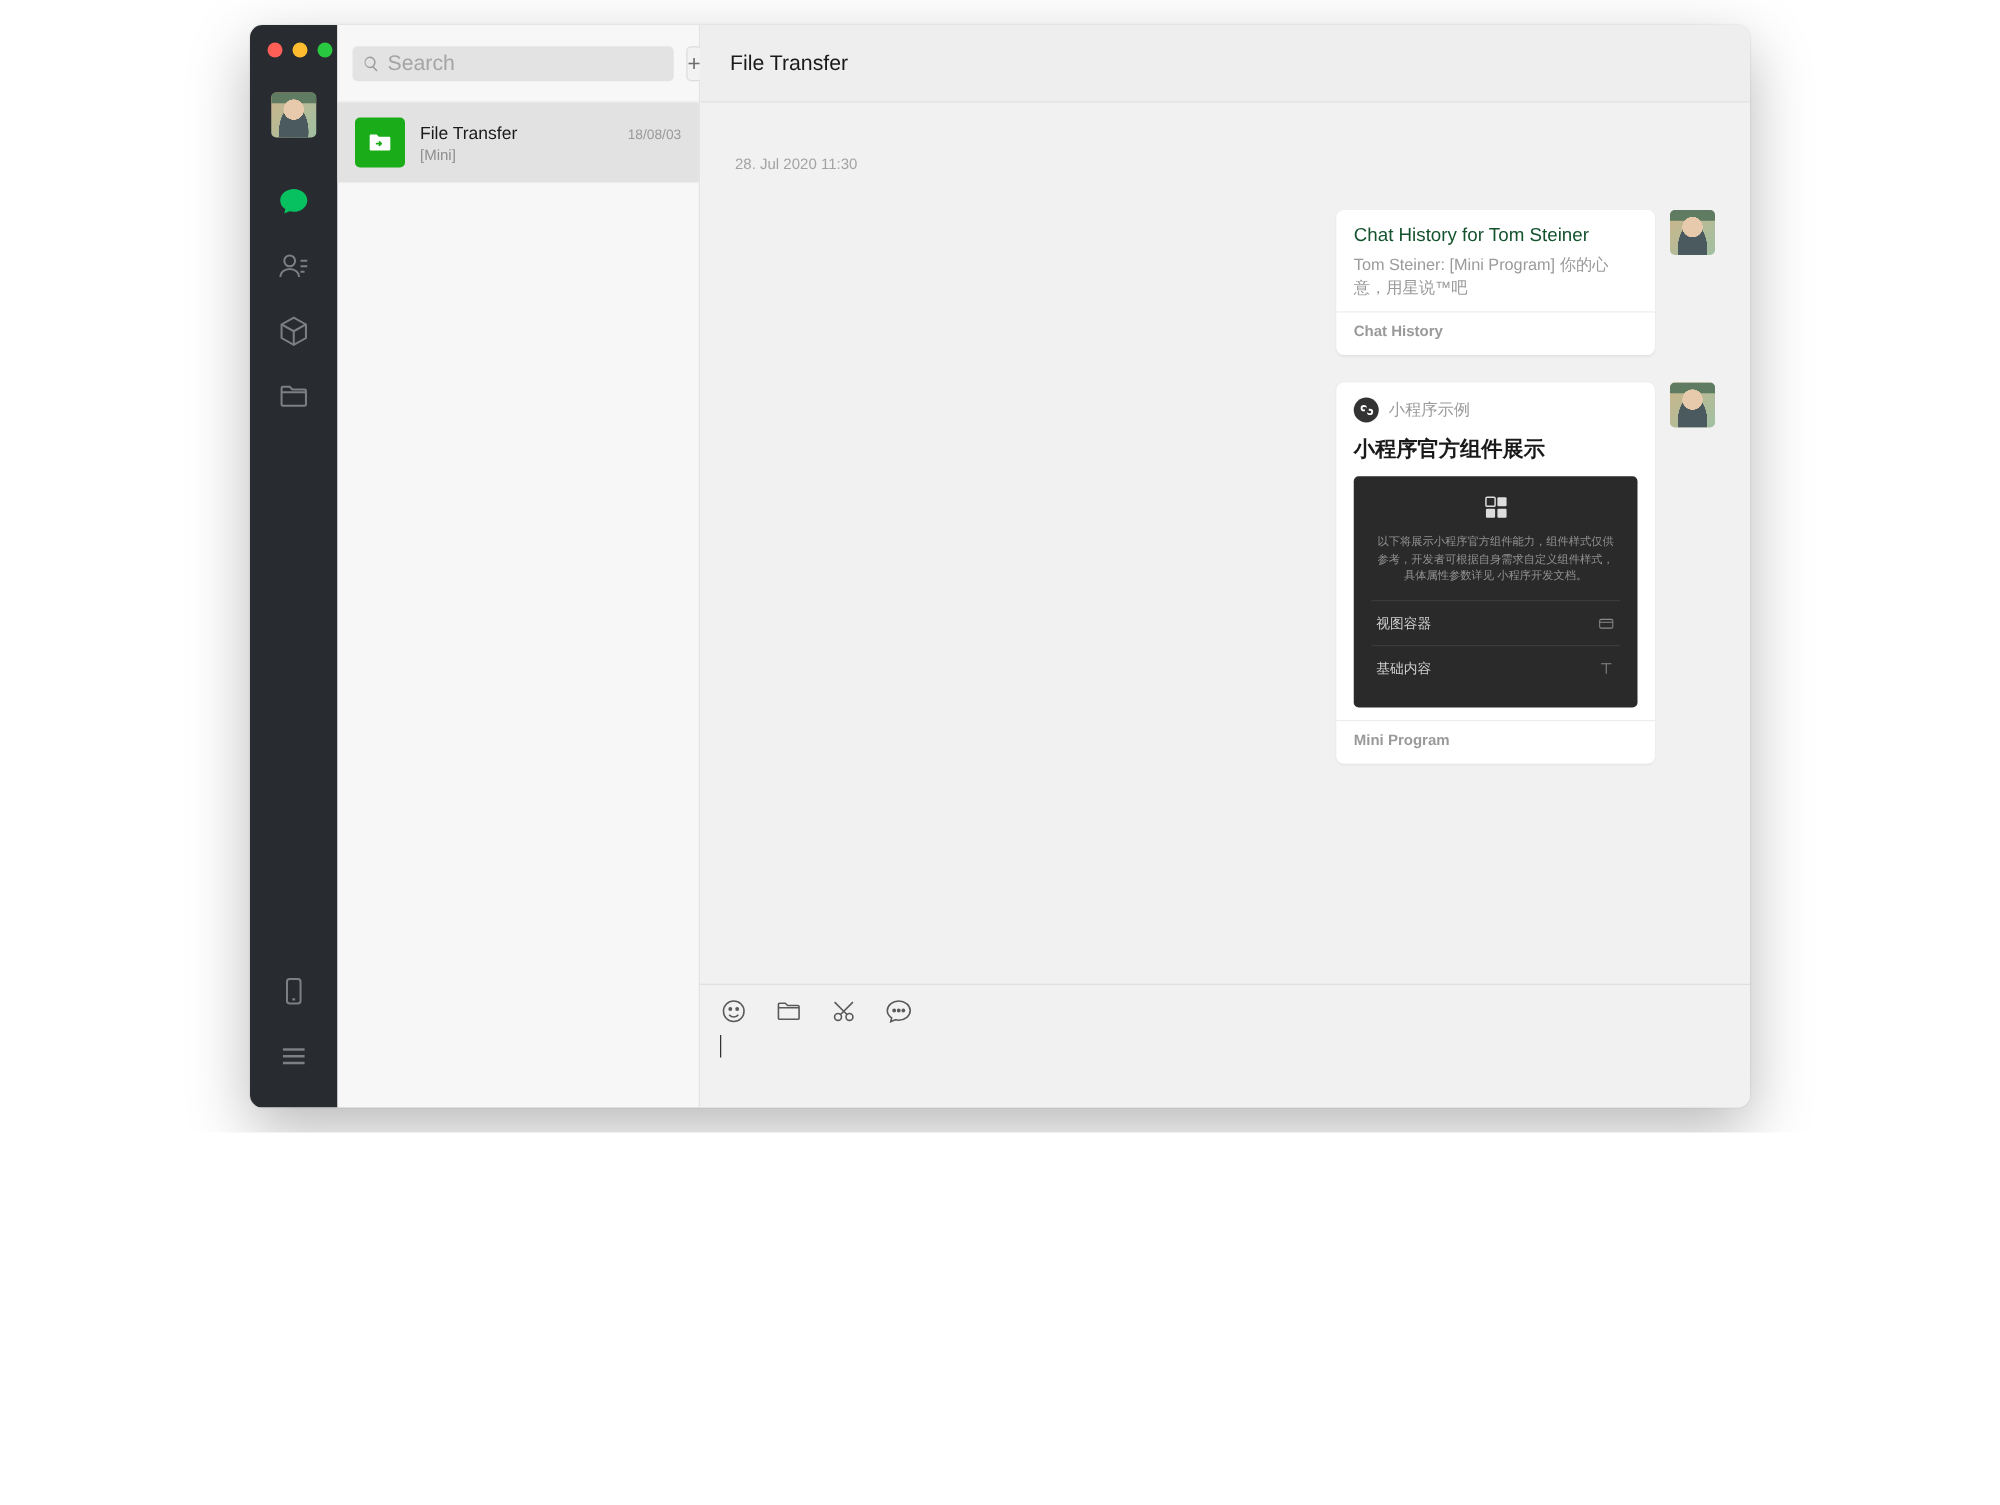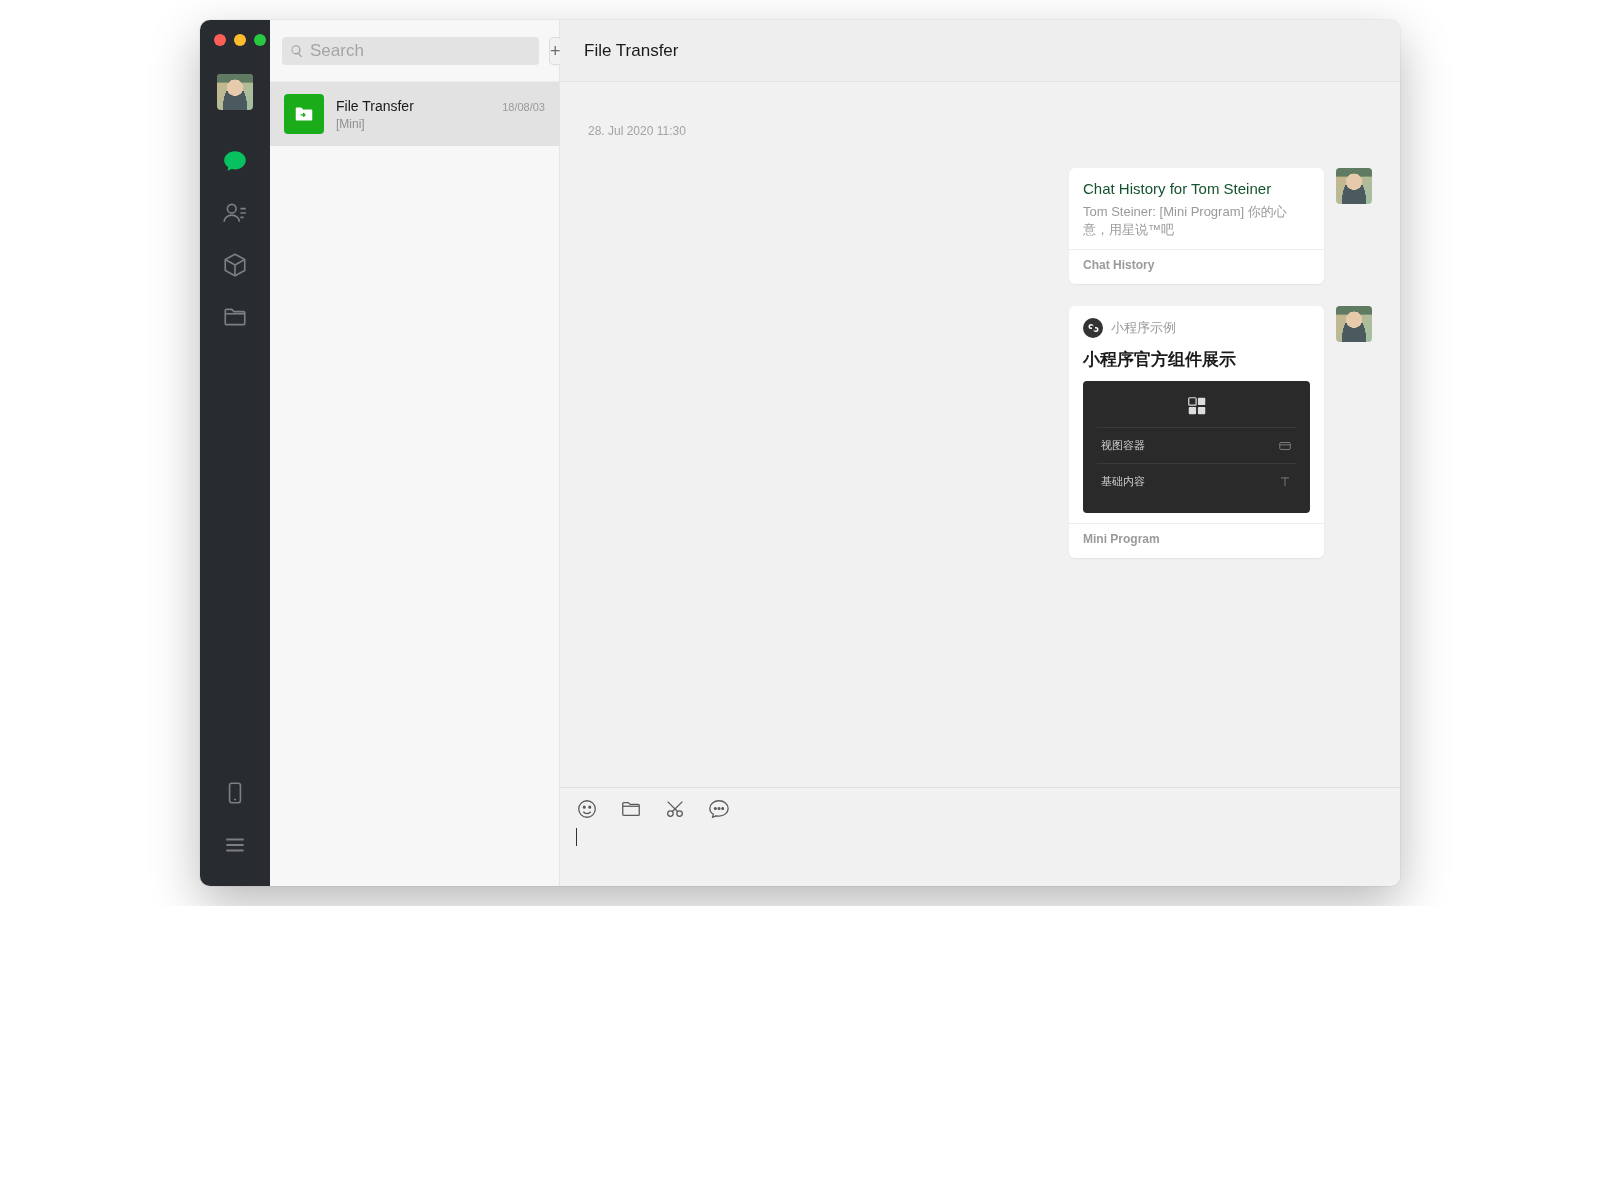--- a/index.html
+++ b/index.html
@@ -333,20 +333,21 @@
           <div class="mp-title">小程序官方组件展示</div>
           <div class="mp-preview">
             <div class="icon-grid">
               <svg viewBox="0 0 24 24">
                   <rect x="3" y="3" width="8" height="8" rx="1"></rect>
                   <rect x="13" y="3" width="8" height="8" rx="1" fill="#ddd" stroke="none"></rect>
                   <rect x="3" y="13" width="8" height="8" rx="1" fill="#ddd" stroke="none"></rect>
                   <rect x="13" y="13" width="8" height="8" rx="1" fill="#ddd" stroke="none"></rect>
                 </svg>
             </div>
+            <div class="desc">以下将展示小程序官方组件能力，组件样式仅供参考，开发者可根据自身需求自定义组件样式，具体属性参数详见 小程序开发文档。</div>
             <div class="mp-row">
               <span>视图容器</span>
               <svg viewBox="0 0 24 24">
                   <rect x="3" y="6" width="18" height="12" rx="2"></rect>
                   <path d="M3 10h18"></path>
                 </svg>
             </div>
             <div class="mp-row">
               <span>基础内容</span>
               <svg viewBox="0 0 24 24">

